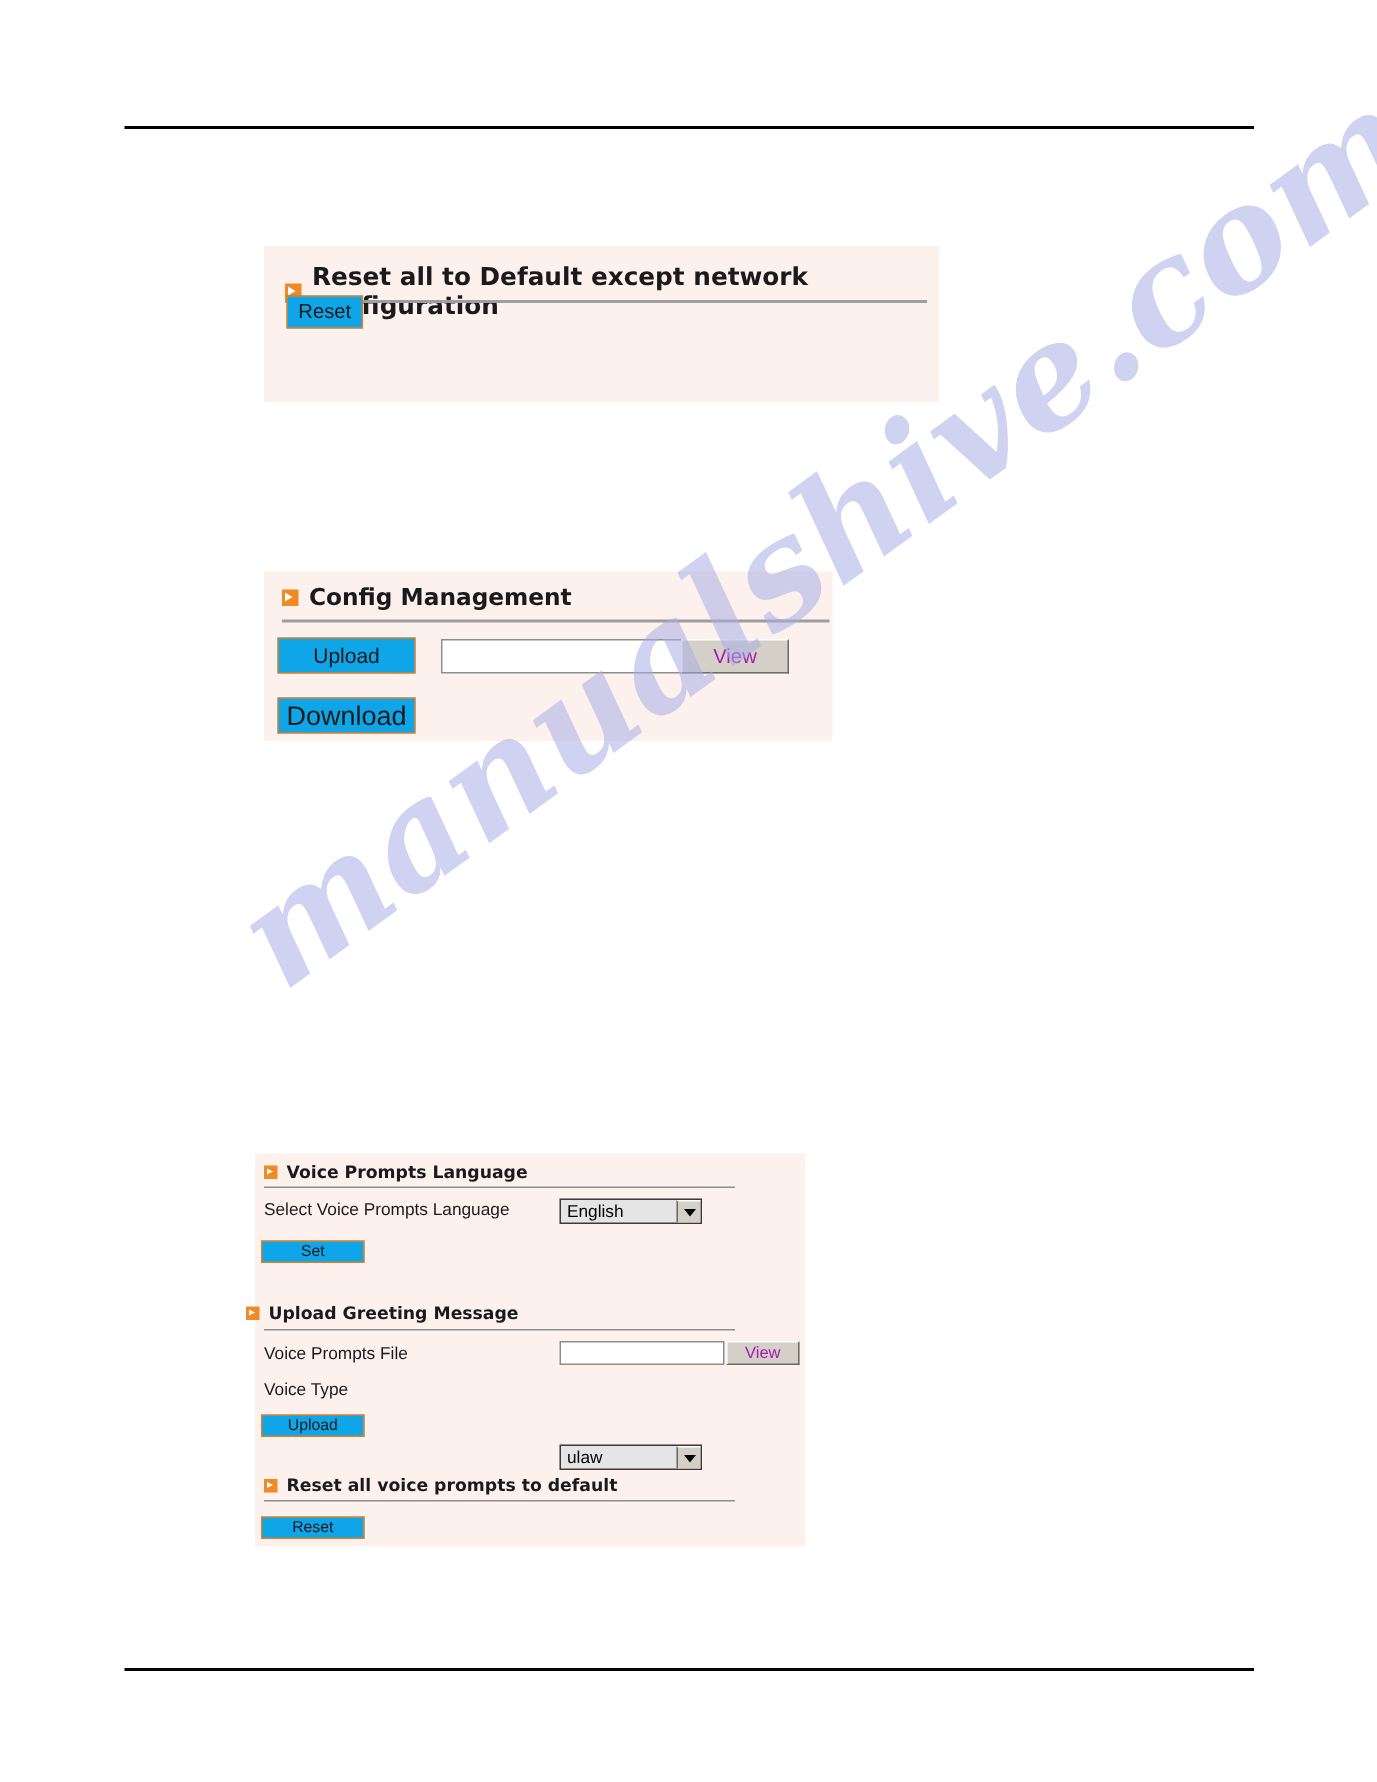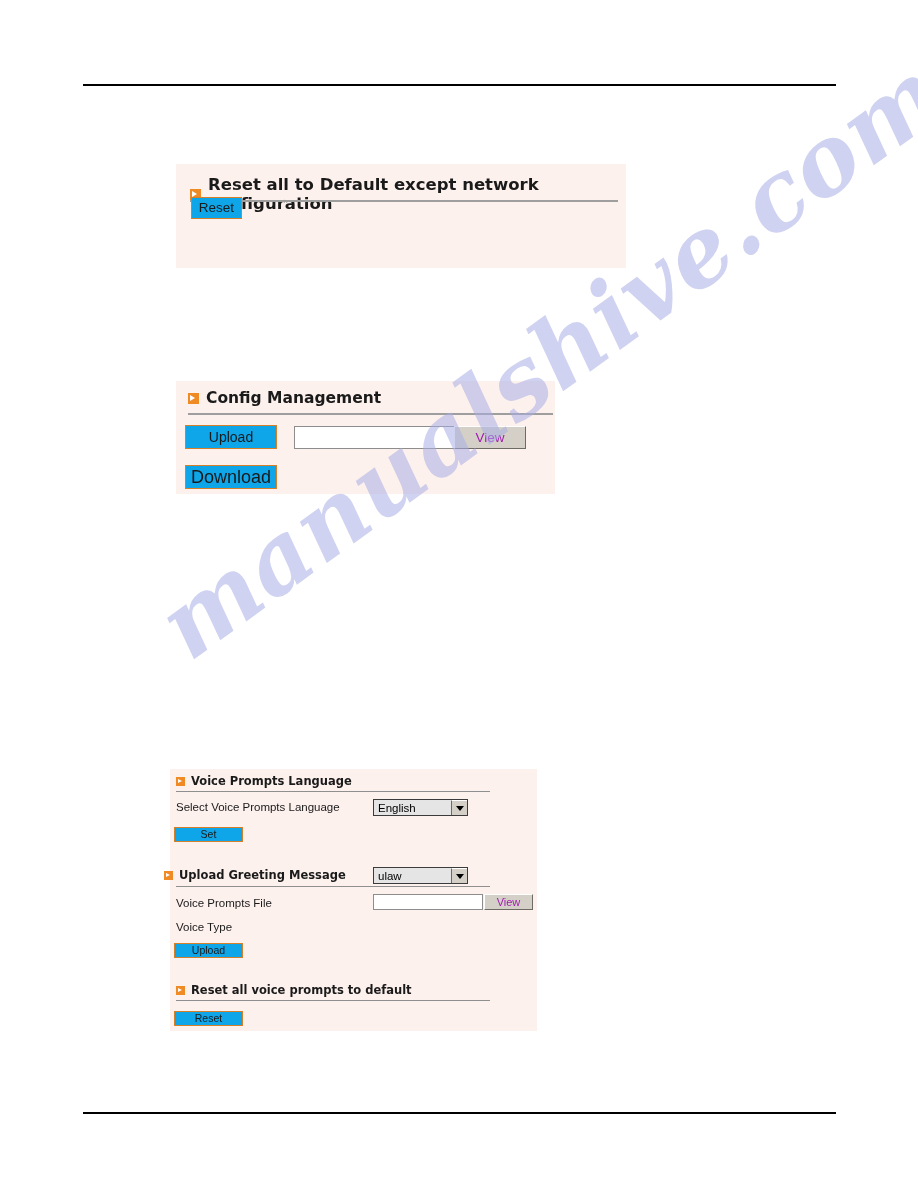--- a/index.html
+++ b/index.html
@@ -246,21 +246,21 @@
   <span class="bullet-icon"></span>
   <span>Upload Greeting Message</span>
 </div>
 <div class="vp-rule" style="position:absolute; left:176px; top:886px; width:314px; z-index:3;"></div>
 
 <div class="field-label" style="left:176px; top:897px; font-size:11.5px; z-index:3;">Voice Prompts File</div>
 <input class="txt-input" style="position: absolute; left: 373px; top: 894px; width: 110px; height: 16px; font-size: 11px; z-index: 3;" value="" placeholder="">
 <div class="btn-gray" style="position:absolute; left:484px; top:894px; width:49px; height:16px; font-size:11px; z-index:3;">View</div>
 
 <div class="field-label" style="left:176px; top:921px; font-size:11.5px; z-index:3;">Voice Type</div>
-<div class="dd" style="position:absolute; left:373px; top:867px; width:95px; height:17px; font-size:11.5px; z-index:3;">
+<div class="dd" style="position:absolute; left:373px; top:963px; width:95px; height:17px; font-size:11.5px; z-index:3;">
   <span class="dd-value">ulaw</span>
   <span class="dd-btn">
       <span class="dd-arrow"></span>
     </span>
 </div>
 <div class="btn-orange" style="position:absolute; left:174px; top:943px; width:69px; height:15px; font-size:10.5px; z-index:3;">Upload</div>
 
 <div class="vp-title" style="left:176px; top:983px; z-index:3;">
   <span class="bullet-icon"></span>
   <span>Reset all voice prompts to default</span>

